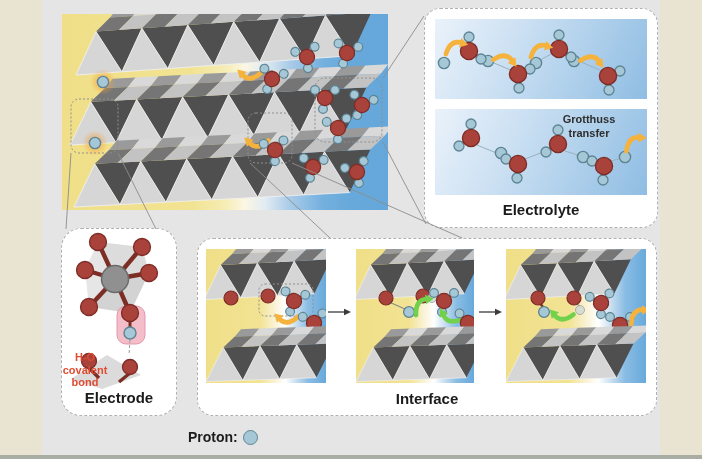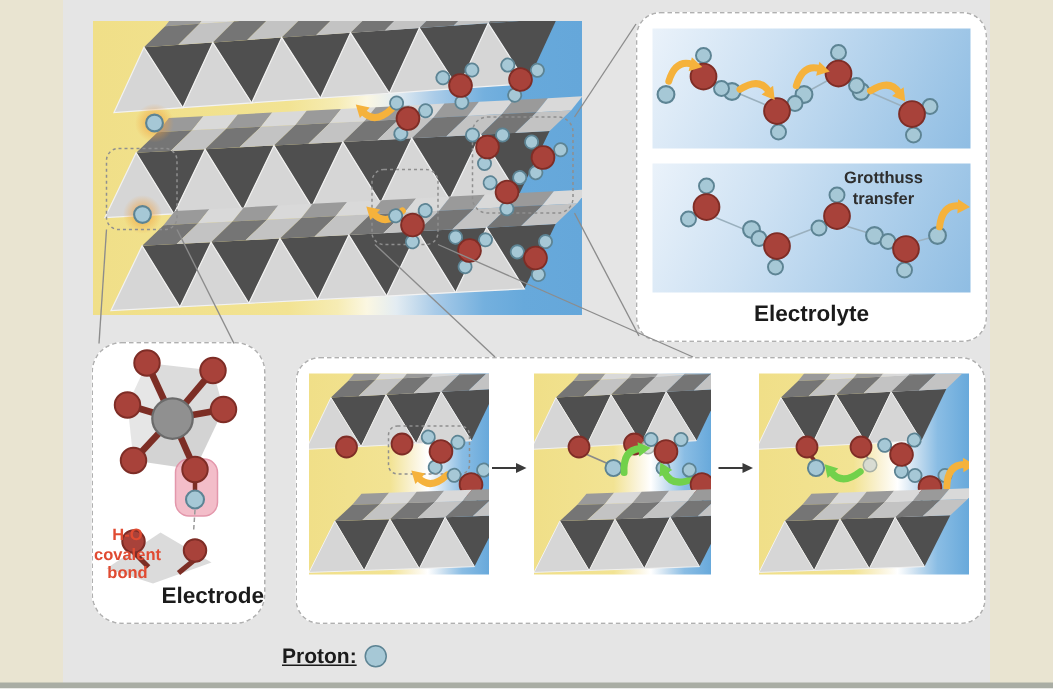--- a/index.html
+++ b/index.html
@@ -30,30 +30,30 @@
   .step{position:absolute;overflow:hidden;
      background:linear-gradient(90deg,#f0df88 0%,#f2e393 45%,#faf3d8 58%,#ffffff 66%,
         #cfe2f1 74%,#8abde4 85%,#68a9db 100%);}
   #step1{left:8px;top:10px;width:120px;height:134px;}
   #step2{left:158px;top:10px;width:118px;height:134px;}
   #step3{left:308px;top:10px;width:140px;height:134px;}
 
   .panel-title{position:absolute;left:0;right:0;text-align:center;font-weight:bold;
      font-size:15px;color:#1b1b1b;}
   #electrolyte-title{top:192px;}
-  #electrode-title{top:160px;text-align:right;}
+  #electrode-title{top:160px;}
   #interface-title{top:151px;}
 
   #grotthuss-label{position:absolute;left:116px;top:104px;width:96px;text-align:center;
      font-size:11px;font-weight:bold;color:#2e2e2e;line-height:1.25;}
   #h-o-bond-label{position:absolute;left:-6px;top:82px;width:58px;text-align:center;
      font-size:11px;font-weight:bold;color:#e04b32;line-height:1.15;margin-top:40px;}
 
   #legend{position:absolute;left:188px;top:429px;display:flex;align-items:center;gap:26px;}
-  .legend-item{display:flex;align-items:center;gap:5px;font-size:14px;font-weight:bold;color:#1b1b1b;text-decoration:underline;}
+  .legend-item{display:flex;align-items:center;gap:5px;font-size:14px;font-weight:bold;color:#1b1b1b;}
   .dot{border-radius:50%;display:inline-block;}
   .dot-proton{width:13px;height:13px;background:#a6c8d6;border:1.5px solid #5d8494;}
   .dot-o{width:19px;height:19px;background:#a8423a;border:1.5px solid #7e2d26;}
   .dot-tm{width:21px;height:21px;background:#909090;border:1.5px solid #6b6b6b;}
 
   svg{display:block;}
   #callout-overlay{position:absolute;left:0;top:0;pointer-events:none;}
   #interface-arrows{position:absolute;left:0;top:0;pointer-events:none;}
 </style>
 </head>
@@ -276,20 +276,21 @@
         <use href="#arrO" transform="translate(130,66) rotate(-30)"></use>
         <use href="#row3" transform="translate(0,83) scale(0.8) rotate(-2 0 62)"></use>
       </svg>
     </div>
     <svg id="interface-arrows" width="458" height="176">
       <line x1="130" y1="73" x2="148" y2="73" stroke="#3a3a3a" stroke-width="1.3"></line>
       <polygon points="153,73 146,69.7 146,76.3" fill="#3a3a3a"></polygon>
       <line x1="281" y1="73" x2="299" y2="73" stroke="#3a3a3a" stroke-width="1.3"></line>
       <polygon points="304,73 297,69.7 297,76.3" fill="#3a3a3a"></polygon>
     </svg>
+    <div class="panel-title" id="interface-title">Interface</div>
   </div>
 
   <svg id="callout-overlay" width="702" height="459">
     <g stroke="#8c8c8c" stroke-width="0.9" fill="none">
       <line x1="71" y1="153" x2="66" y2="229"></line>
       <line x1="118" y1="153" x2="156" y2="229"></line>
       <line x1="250" y1="163" x2="330" y2="238"></line>
       <line x1="292" y1="163" x2="462" y2="238"></line>
       <line x1="383" y1="78" x2="424" y2="16"></line>
       <line x1="383" y1="142" x2="426" y2="224"></line>

